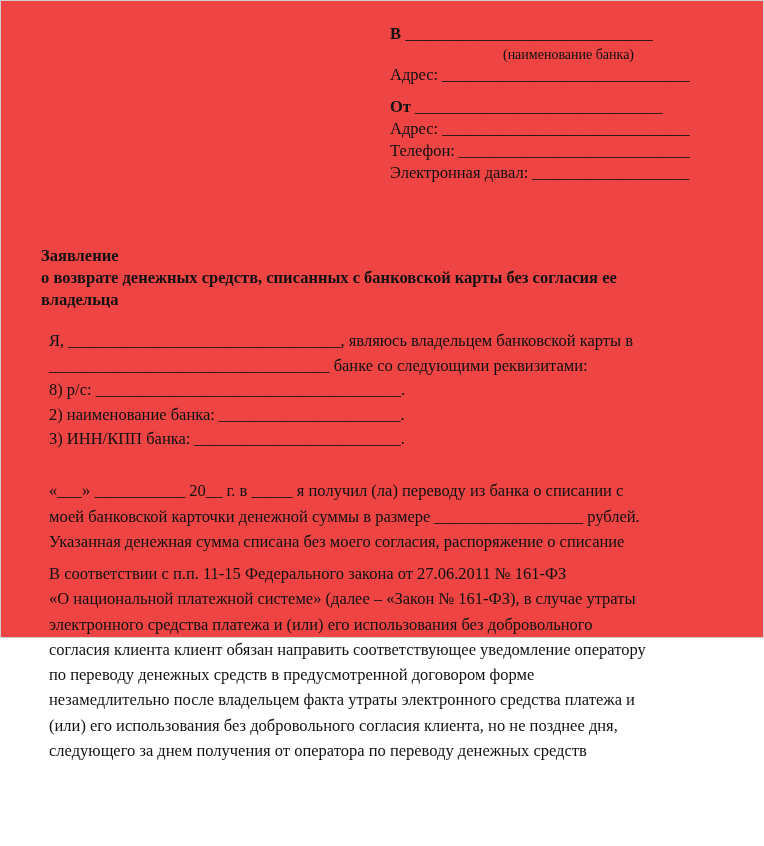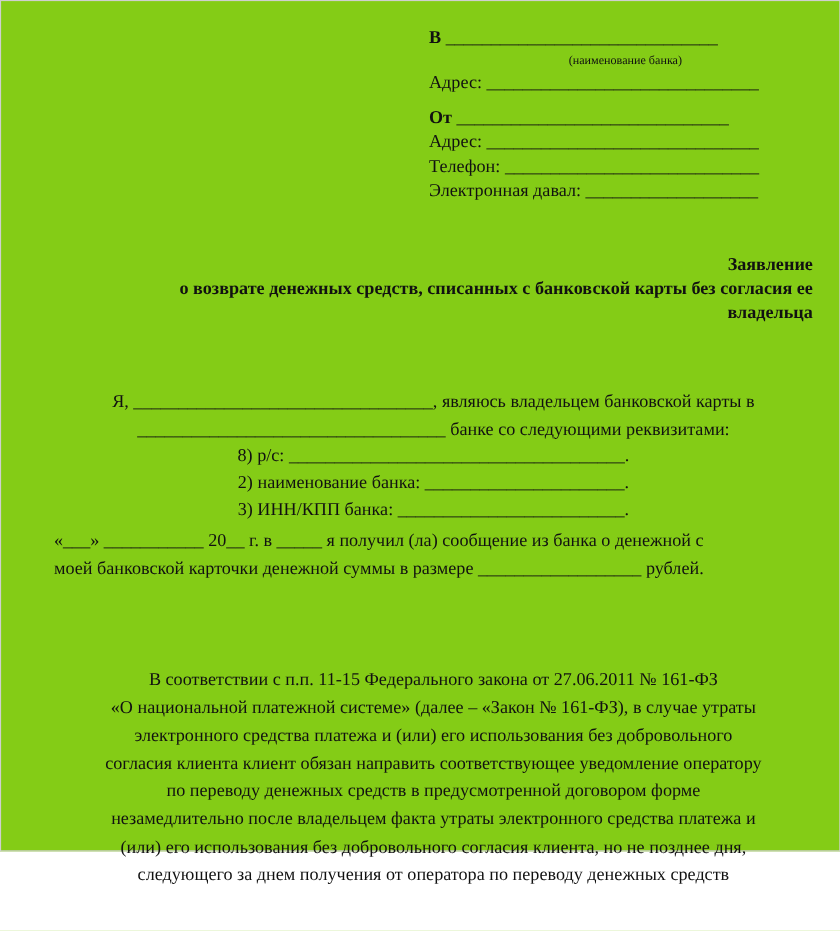--- a/index.html
+++ b/index.html
@@ -1,46 +1,46 @@
 <!DOCTYPE html>
 <html><head>
   <meta charset="utf-8">
   <style>
     html, body { margin: 0; padding: 0; background: #ffffff; }
     body { width: 764px; height: 846px; overflow: hidden; }
     .page {
       position: relative;
       box-sizing: border-box;
-      width: 764px; height: 774px;
+      width: 764px; height: 638px;
       border: 1px solid #cfcfcf;
-      background: #84cc16;
+      background: #ef4444;
       font-family: "Liberation Serif", serif;
       color: #111;
       font-size: 16.5px;
     }
     .addr {
       position: absolute; left: 389px; top: 22px; width: 345px;
       line-height: 22px;
     }
     .addr .row { white-space: nowrap; }
     .addr .bold { font-weight: bold; }
-    .addr .hint { font-size: 11px; text-align: center; line-height: 14px; margin: 3px 0 2px 0; padding-left: 12px; }
+    .addr .hint { font-size: 14px; text-align: center; line-height: 14px; margin: 3px 0 2px 0; padding-left: 12px; }
     .gap { height: 10px; }
     .title {
-      position: absolute; left: 40px; top: 228px; width: 698px;
-      text-align: right; font-weight: bold; line-height: 22px; font-size: 16.5px;
+      position: absolute; left: 40px; top: 244px; width: 698px;
+      text-align: left; font-weight: bold; line-height: 22px; font-size: 16.5px;
     }
     .body {
       position: absolute; left: 48px; width: 690px;
       line-height: 24.5px;
       white-space: nowrap;
     }
-    .b1 { top: 352px; text-align: center; }
+    .b1 { top: 328px; }
     .b2 { top: 477px; line-height: 25.5px; }
-    .b3 { top: 604px; line-height: 25.3px; text-align: center; }
+    .b3 { top: 560px; line-height: 25.3px; }
   </style>
 </head>
 <body>
 
 <div class="page">
 
   <div class="addr">
     <div class="row">
       <span class="bold">В</span>
       <span>______________________________</span>
@@ -65,22 +65,23 @@
 
   <div class="body b1">
     <div>Я, _________________________________, являюсь владельцем банковской карты в</div>
     <div>__________________________________ банке со следующими реквизитами:</div>
     <div>8) р/с: _____________________________________.</div>
     <div>2) наименование банка: ______________________.</div>
     <div>3) ИНН/КПП банка: _________________________.</div>
   </div>
 
   <div class="body b2">
-    <div>«___» ___________ 20__ г. в _____ я получил (ла) сообщение из банка о денежной с</div>
+    <div>«___» ___________ 20__ г. в _____ я получил (ла) переводу из банка о списании с</div>
     <div>моей банковской карточки денежной суммы в размере __________________ рублей.</div>
+    <div>Указанная денежная сумма списана без моего согласия, распоряжение о списание</div>
   </div>
 
   <div class="body b3">
     <div>В соответствии с п.п. 11-15 Федерального закона от 27.06.2011 № 161-ФЗ</div>
     <div>«О национальной платежной системе» (далее – «Закон № 161-ФЗ), в случае утраты</div>
     <div>электронного средства платежа и (или) его использования без добровольного</div>
     <div>согласия клиента клиент обязан направить соответствующее уведомление оператору</div>
     <div>по переводу денежных средств в предусмотренной договором форме</div>
     <div>незамедлительно после владельцем факта утраты электронного средства платежа и</div>
     <div>(или) его использования без добровольного согласия клиента, но не позднее дня,</div>

